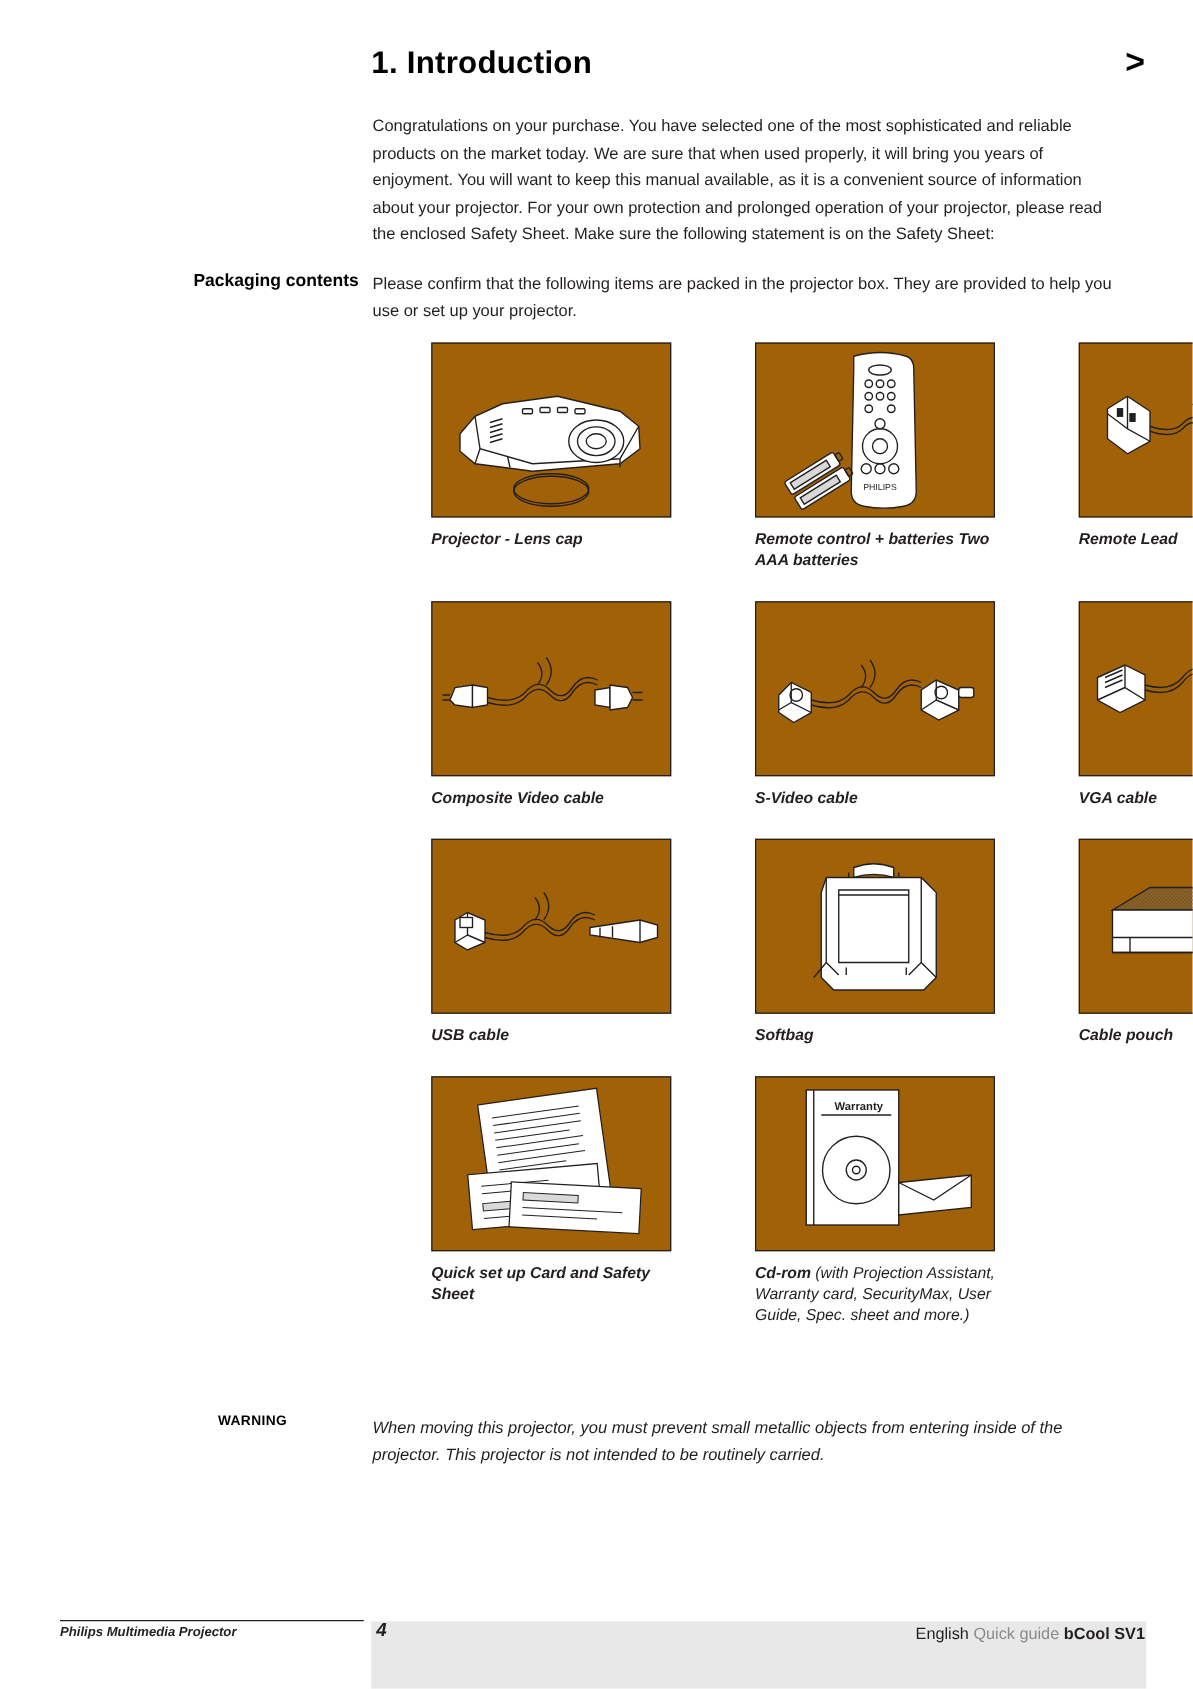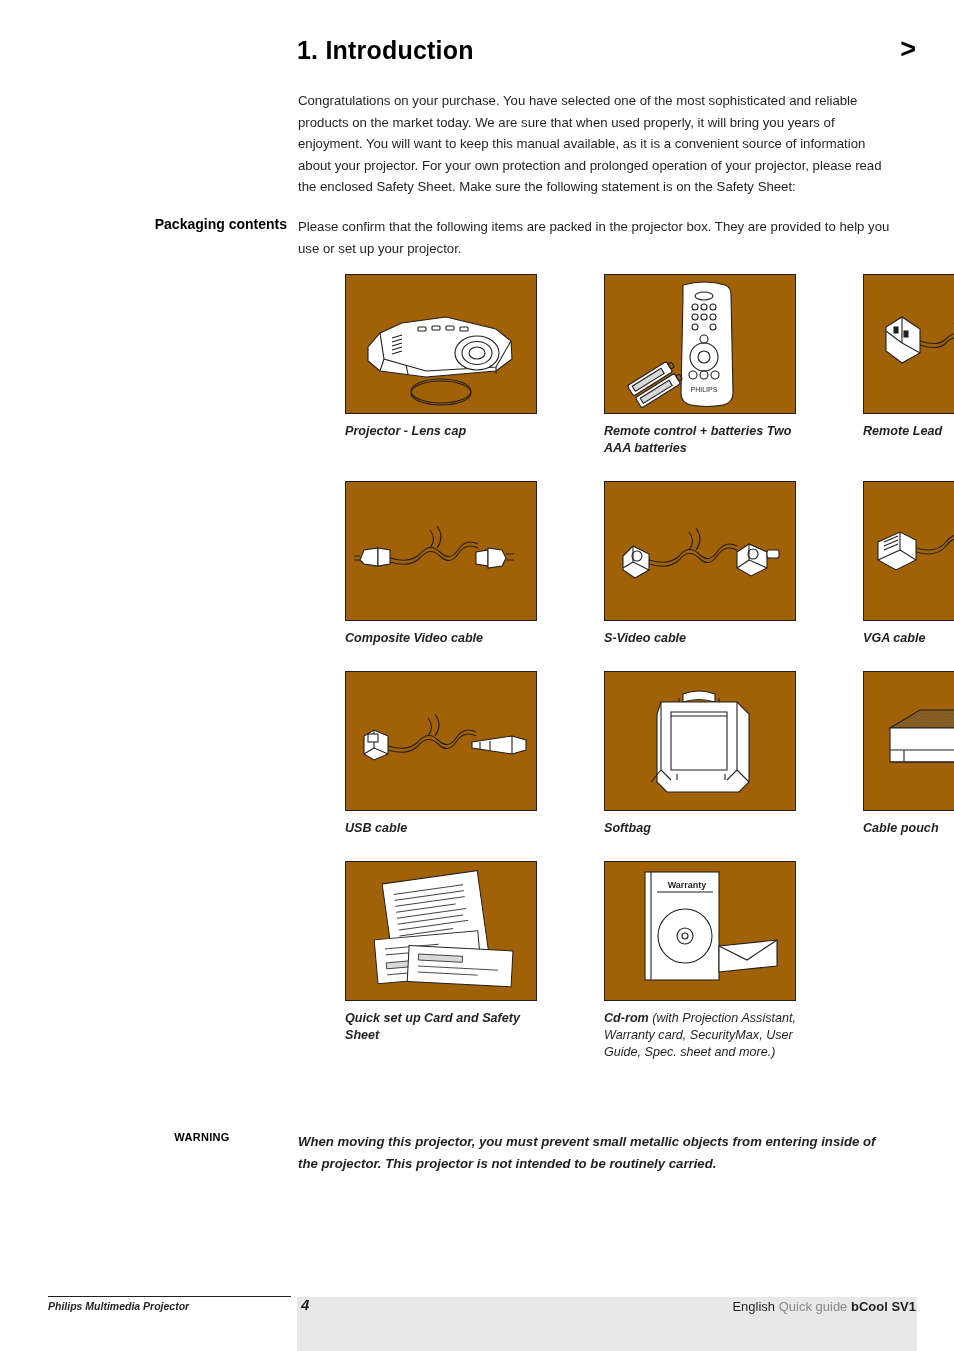--- a/index.html
+++ b/index.html
@@ -111,21 +111,21 @@
     font-size: 11px;
     font-weight: bold;
     letter-spacing: 0.3px;
   }
   .warn-text {
     position: absolute;
     left: 294px; top: 1131px;
     width: 600px;
     font-size: 13.2px;
     line-height: 21.5px;
-    font-weight: bold;
+    font-weight: normal;
     font-style: italic;
     color: #231f20;
   }
   .warn-text p { margin: 0 0 18px 0; }
   .warn-text p:last-child { margin-bottom: 0; }
 
   
   .footer-band {
     position: absolute;
     left: 293px; top: 1297px;

